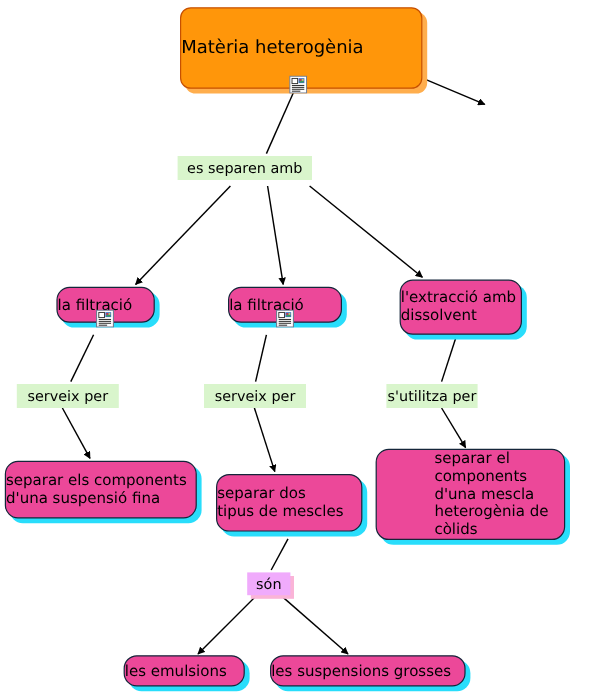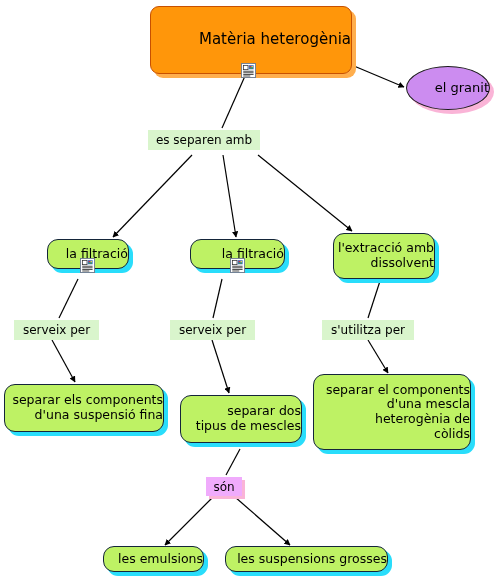--- a/index.html
+++ b/index.html
@@ -23,21 +23,21 @@
     pointer-events: none;
   }
 
   
   .node {
     position: absolute;
     box-sizing: border-box;
     display: flex;
     align-items: center;
     justify-content: center;
-    text-align: right;
+    text-align: left;
     color: #000000;
     z-index: 3;
   }
   .node .label {
     display: block;
     width: 100%;
     line-height: 1.18;
     white-space: pre-line;
   }
 
@@ -45,21 +45,21 @@
   .node-root {
     background: #FF960A;
     border: 1.5px solid #C75000;
     border-radius: 9px;
     font-size: 15px;
     box-shadow: 4px 4px 0 0 #FFAE4D;
   }
 
   
   .node-blue {
-    background: #bef264;
+    background: #ec4899;
     border: 1.5px solid #14253A;
     border-radius: 11px;
     font-size: 12.5px;
     box-shadow: 4px 4px 0 0 #29DDFB;
   }
 
   
   .node-ellipse {
     background: #CC8CF0;
     border: 1.5px solid #1C1C1C;
@@ -151,23 +151,20 @@
       <rect x="9.2" y="4.9" width="3.6" height="1.2" fill="#3BA14B"></rect>
       <g fill="#2B2B2B">
         <rect x="2.4" y="8.3" width="11" height="0.9"></rect>
         <rect x="2.4" y="10.0" width="11" height="0.9"></rect>
         <rect x="2.4" y="11.7" width="11" height="0.9"></rect>
         <rect x="2.4" y="13.4" width="7.5" height="0.9"></rect>
       </g>
     </svg>
   </div>
 
-  <div class="node node-ellipse" style="left:406px; top:66px; width:84px; height:44px;">
-    <span class="label">el granit</span>
-  </div>
 
   <div class="linkword" style="left:148px; top:130px; width:112px; height:20px;">
     <span>es separen amb</span>
   </div>
 
   <div class="node node-blue" style="left:47px; top:239px; width:82px; height:30px;">
     <span class="label">la filtració</span>
   </div>
   <div class="doc-icon" style="left:80px; top:258px;">
     <svg width="15" height="15" viewBox="0 0 16 16" xmlns="http://www.w3.org/2000/svg">
@@ -212,35 +209,35 @@
   </div>
 
   <div class="linkword" style="left:14px; top:320px; width:85px; height:20px;">
     <span>serveix per</span>
   </div>
 
   <div class="linkword" style="left:170px; top:320px; width:85px; height:20px;">
     <span>serveix per</span>
   </div>
 
-  <div class="linkword" style="left:322px; top:320px; width:92px; height:20px;">
+  <div class="linkword" style="left:322px; top:320px; width:76px; height:20px;">
     <span>s'utilitza per</span>
   </div>
 
   <div class="node node-blue" style="left:4px; top:384px; width:160px; height:48px;">
     <span class="label">separar els components
 d'una suspensió fina</span>
   </div>
 
   <div class="node node-blue" style="left:180px; top:395px; width:122px; height:48px;">
     <span class="label">separar dos
 tipus de mescles</span>
   </div>
 
-  <div class="node node-blue" style="left:313px; top:374px; width:158px; height:76px;">
+  <div class="node node-blue" style="left:313px; top:374px; width:158px; height:76px;padding-left:48px;">
     <span class="label">separar el components
 d'una mescla
 heterogènia de
 còlids</span>
   </div>
 
   <div class="linkword linkword-violet" style="left:206px; top:477px; width:36px; height:19px;">
     <span>són</span>
   </div>
 

